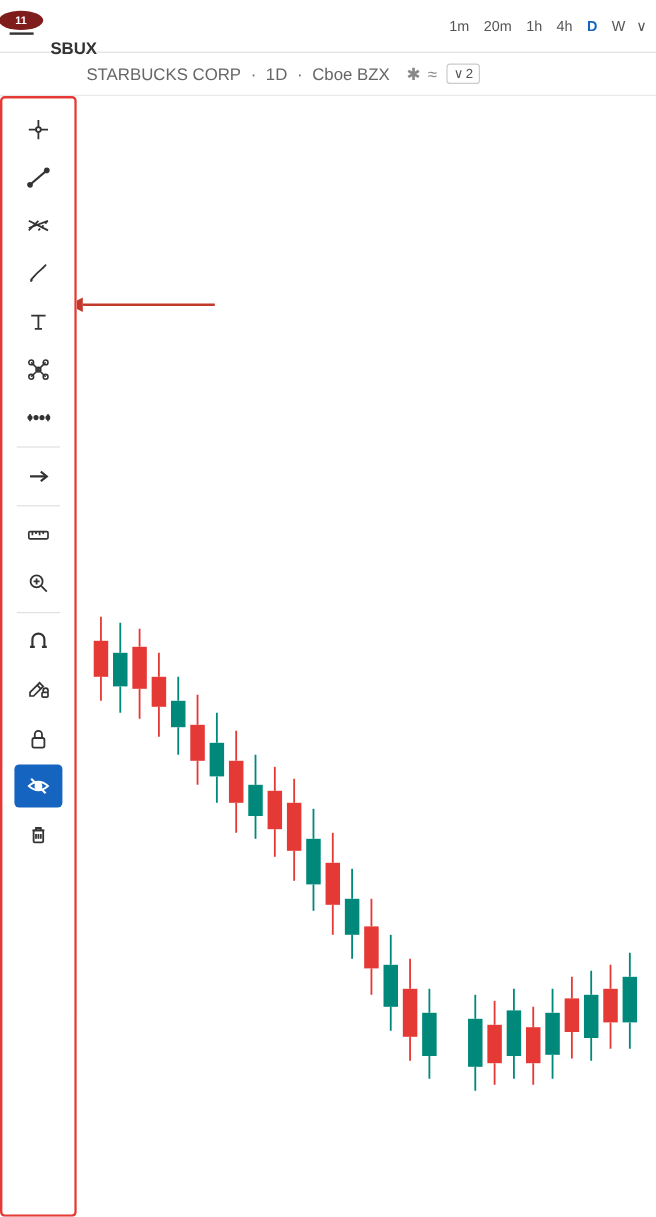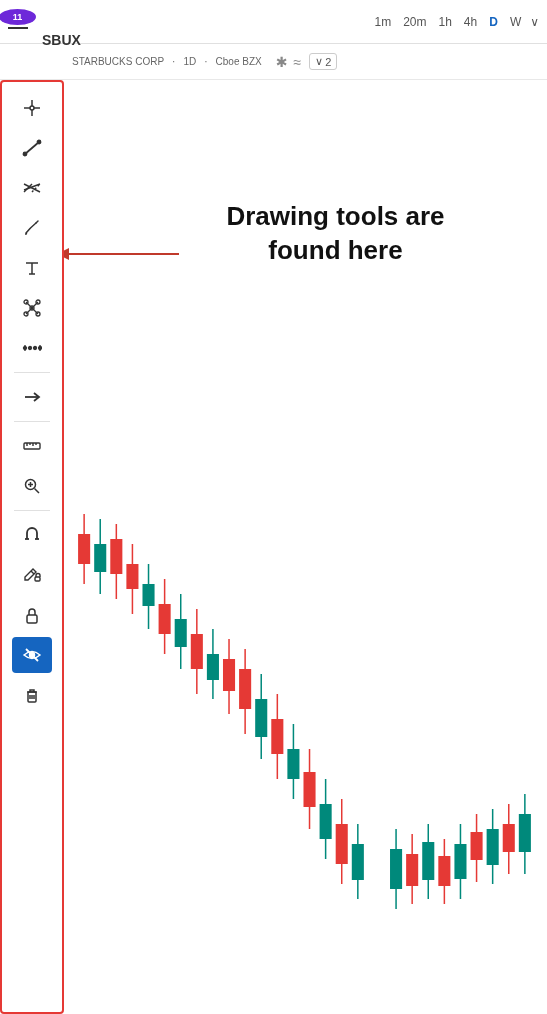--- a/index.html
+++ b/index.html
@@ -36,21 +36,21 @@
     .hamburger-icon span {
       display: block;
       width: 20px;
       height: 2px;
       background: #333;
     }
     .notification-badge {
       position: absolute;
       top: -6px;
       right: -8px;
-      background: #6d28d9;
+      background: #7f1d1d;
       color: #fff;
       border-radius: 50%;
       font-size: 9px;
       font-weight: bold;
       width: 37px;
       height: 16px;
       display: flex;
       align-items: center;
       justify-content: center;
     }
@@ -87,21 +87,21 @@
     
     .subtitle-bar {
       display: flex;
       align-items: center;
       height: 36px;
       padding: 0 8px 0 72px;
       gap: 8px;
       border-bottom: 1px solid #e8e8e8;
     }
     .subtitle-text {
-      font-size: 10px;
+      font-size: 14px;
       color: #666;
     }
     .subtitle-icons {
       display: flex;
       gap: 6px;
       margin-left: 6px;
     }
     .subtitle-icon {
       font-size: 14px;
       color: #888;
@@ -386,23 +386,20 @@
         <line x1="8" y1="10" x2="8" y2="14"></line>
         <line x1="10" y1="10" x2="10" y2="14"></line>
         <line x1="12" y1="10" x2="12" y2="14"></line>
       </svg>
     </div>
 
   </div>
 
   <div class="chart-area">
 
-    <div class="annotation-text">
-      Drawing tools are<br>found here
-    </div>
 
     <svg class="annotation-arrow" style="position:absolute; top:162px; left:0; width:120px; height:24px;" viewBox="0 0 120 24">
       <defs>
         <marker id="arrowhead" markerWidth="8" markerHeight="8" refX="0" refY="3" orient="auto">
           <polygon points="0 0, 6 3, 0 6" fill="#c0392b"></polygon>
         </marker>
       </defs>
       <line x1="115" y1="12" x2="5" y2="12" stroke="#c0392b" stroke-width="2" marker-end="url(#arrowhead)"></line>
     </svg>
 

